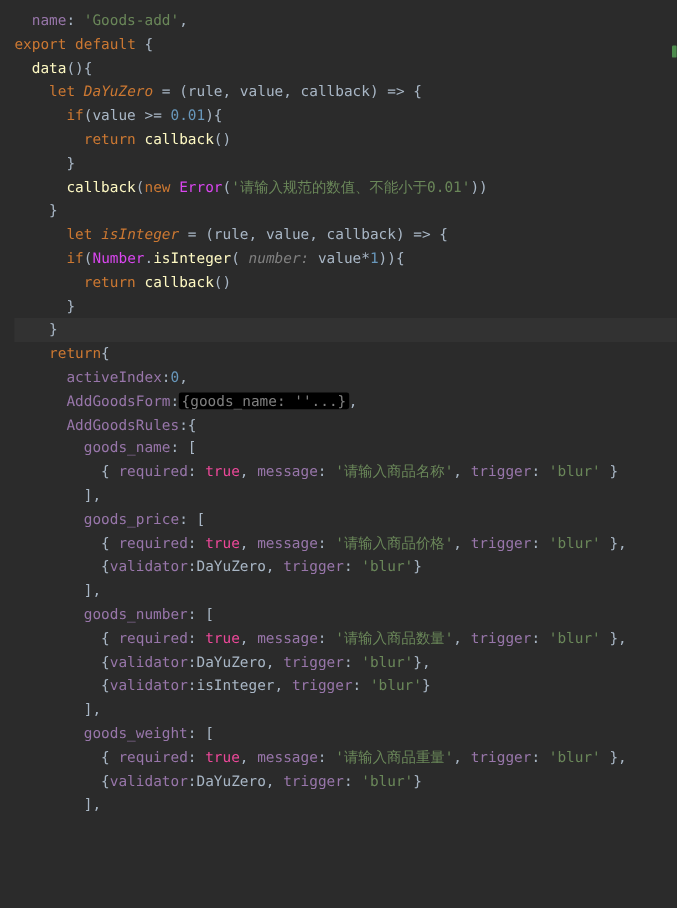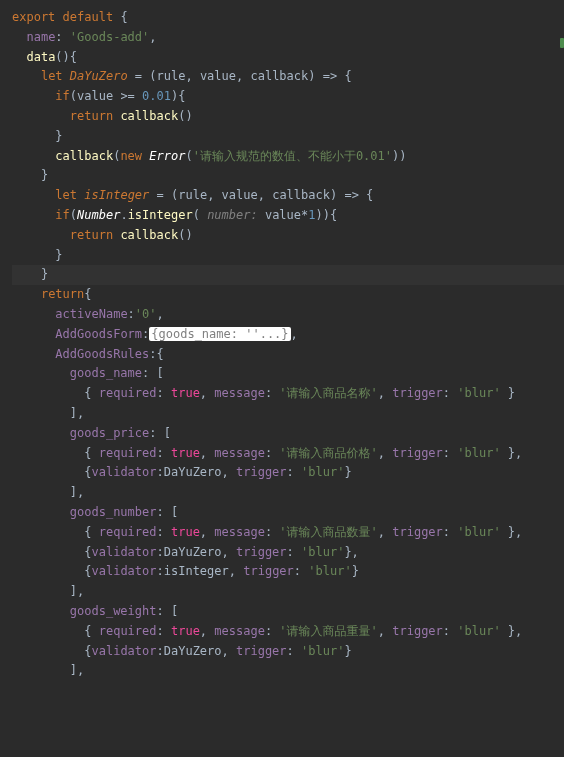--- a/index.html
+++ b/index.html
@@ -28,57 +28,57 @@
   }
   
   .kw { color: #cc7832; }         
   .decl { color: #cc7832; font-style: italic; } 
   .fn { color: #fef9c3; }         
   .prop { color: #9876aa; }       
   .str { color: #6a8759; }        
   .num { color: #6897bb; }        
   .bool { color: #ec4899; }       
   .pun { color: #a9b7c6; }        
-  .cls { color: #ffffff; font-style: italic; } 
+  .cls { color: #d946ef; } 
   .param { color: #808080; font-style: italic; text-align: right; } 
   .folded {
-    background: #ffffff;
+    background: #000000;
     color: #808080;
     border-radius: 2px;
     padding: 0 2px;
   }
   .scroll-marker {
     position: absolute;
     right: 0;
     top: 38px;
     width: 4px;
     height: 10px;
     background: #4e8c4e;
     border-radius: 1px;
   }
 </style>
 </head>
 <body>
 
-<div class="editor" id="editor"><span class="line"><span class="kw">export</span><span class="pun"> </span><span class="kw">default</span><span class="pun"> {</span>
-</span><span class="line">  <span class="prop">name</span><span class="pun">: </span><span class="str">'Goods-add'</span><span class="pun">,</span>
+<div class="editor" id="editor"><span class="line">  <span class="prop">name</span><span class="pun">: </span><span class="str">'Goods-add'</span><span class="pun">,</span>
+</span><span class="line"><span class="kw">export</span><span class="pun"> </span><span class="kw">default</span><span class="pun"> {</span>
 </span><span class="line">  <span class="fn">data</span><span class="pun">(){</span>
 </span><span class="line">    <span class="kw">let</span><span class="pun"> </span><span class="decl">DaYuZero</span><span class="pun"> = (</span><span class="pun">rule</span><span class="pun">, </span><span class="pun">value</span><span class="pun">, </span><span class="pun">callback</span><span class="pun">) =&gt; {</span>
 </span><span class="line">      <span class="kw">if</span><span class="pun">(value &gt;= </span><span class="num">0.01</span><span class="pun">){</span>
 </span><span class="line">        <span class="kw">return</span><span class="pun"> </span><span class="fn">callback</span><span class="pun">()</span>
 </span><span class="line">      <span class="pun">}</span>
 </span><span class="line">      <span class="fn">callback</span><span class="pun">(</span><span class="kw">new</span><span class="pun"> </span><span class="cls">Error</span><span class="pun">(</span><span class="str">'请输入规范的数值、不能小于0.01'</span><span class="pun">))</span>
 </span><span class="line">    <span class="pun">}</span>
 </span><span class="line">      <span class="kw">let</span><span class="pun"> </span><span class="decl">isInteger</span><span class="pun"> = (</span><span class="pun">rule</span><span class="pun">, </span><span class="pun">value</span><span class="pun">, </span><span class="pun">callback</span><span class="pun">) =&gt; {</span>
 </span><span class="line">      <span class="kw">if</span><span class="pun">(</span><span class="cls">Number</span><span class="pun">.</span><span class="fn">isInteger</span><span class="pun">( </span><span class="param">number: </span><span class="pun">value*</span><span class="num">1</span><span class="pun">)){</span>
 </span><span class="line">        <span class="kw">return</span><span class="pun"> </span><span class="fn">callback</span><span class="pun">()</span>
 </span><span class="line">      <span class="pun">}</span>
 </span><span class="line highlight-line">    <span class="pun">}</span>
 </span><span class="line">    <span class="kw">return</span><span class="pun">{</span>
-</span><span class="line">      <span class="prop">activeName</span><span class="pun">:</span><span class="str">'0'</span><span class="pun">,</span>
+</span><span class="line">      <span class="prop">activeIndex</span><span class="pun">:</span><span class="num">0</span><span class="pun">,</span>
 </span><span class="line">      <span class="prop">AddGoodsForm</span><span class="pun">:</span><span class="folded">{goods_name: ''...}</span><span class="pun">,</span>
 </span><span class="line">      <span class="prop">AddGoodsRules</span><span class="pun">:{</span>
 </span><span class="line">        <span class="prop">goods_name</span><span class="pun">: [</span>
 </span><span class="line">          <span class="pun">{ </span><span class="prop">required</span><span class="pun">: </span><span class="bool">true</span><span class="pun">, </span><span class="prop">message</span><span class="pun">: </span><span class="str">'请输入商品名称'</span><span class="pun">, </span><span class="prop">trigger</span><span class="pun">: </span><span class="str">'blur'</span><span class="pun"> }</span>
 </span><span class="line">        <span class="pun">],</span>
 </span><span class="line">        <span class="prop">goods_price</span><span class="pun">: [</span>
 </span><span class="line">          <span class="pun">{ </span><span class="prop">required</span><span class="pun">: </span><span class="bool">true</span><span class="pun">, </span><span class="prop">message</span><span class="pun">: </span><span class="str">'请输入商品价格'</span><span class="pun">, </span><span class="prop">trigger</span><span class="pun">: </span><span class="str">'blur'</span><span class="pun"> },</span>
 </span><span class="line">          <span class="pun">{</span><span class="prop">validator</span><span class="pun">:</span><span class="pun">DaYuZero</span><span class="pun">, </span><span class="prop">trigger</span><span class="pun">: </span><span class="str">'blur'</span><span class="pun">}</span>
 </span><span class="line">        <span class="pun">],</span>
 </span><span class="line">        <span class="prop">goods_number</span><span class="pun">: [</span>

